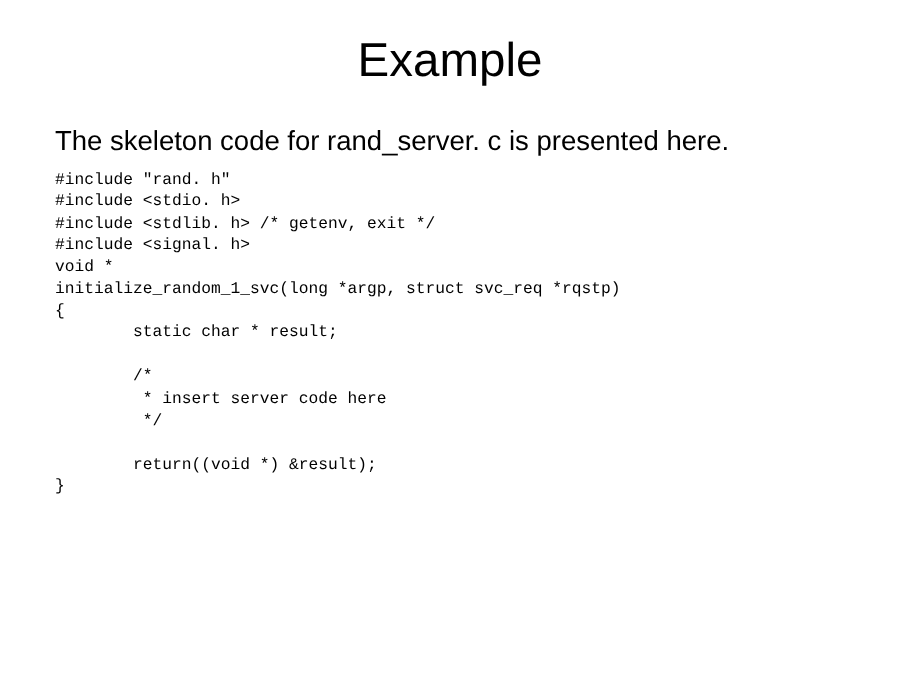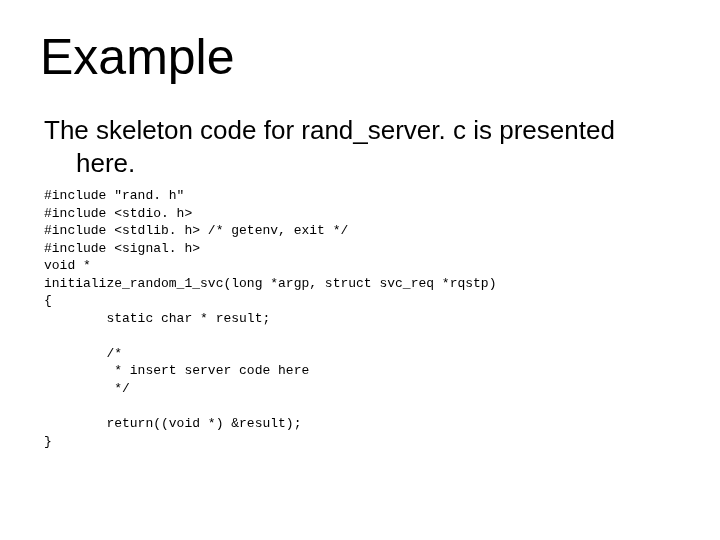--- a/index.html
+++ b/index.html
@@ -5,29 +5,29 @@
     * { margin: 0; padding: 0; box-sizing: border-box; }
     body {
       width: 720px;
       height: 540px;
       background: #ffffff;
       font-family: Georgia, 'Times New Roman', serif;
       padding: 20px 40px;
       color: #000;
     }
     .title {
-      text-align: left;
-      font-size: 50px;
+      text-align: center;
+      font-size: 38px;
       font-family: 'Comic Sans MS', 'Segoe UI', Tahoma, sans-serif;
       font-weight: normal;
       margin-top: 8px;
       margin-bottom: 28px;
     }
     .description {
-      font-size: 26px;
+      font-size: 22px;
       font-family: 'Comic Sans MS', 'Segoe UI', Tahoma, sans-serif;
       line-height: 1.25;
       margin-bottom: 8px;
       padding-left: 4px;
       text-indent: -32px;
       margin-left: 32px;
     }
     .code {
       font-family: 'Courier New', Courier, monospace;
       font-size: 13px;

